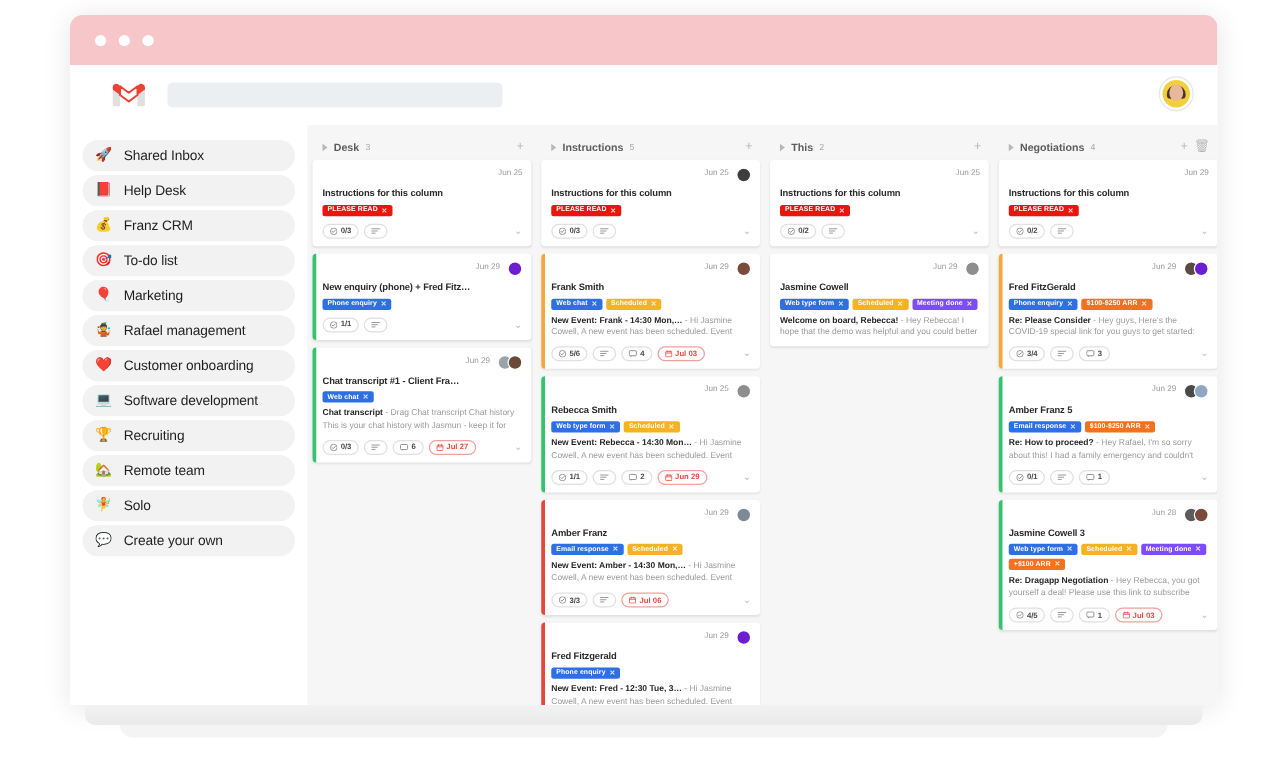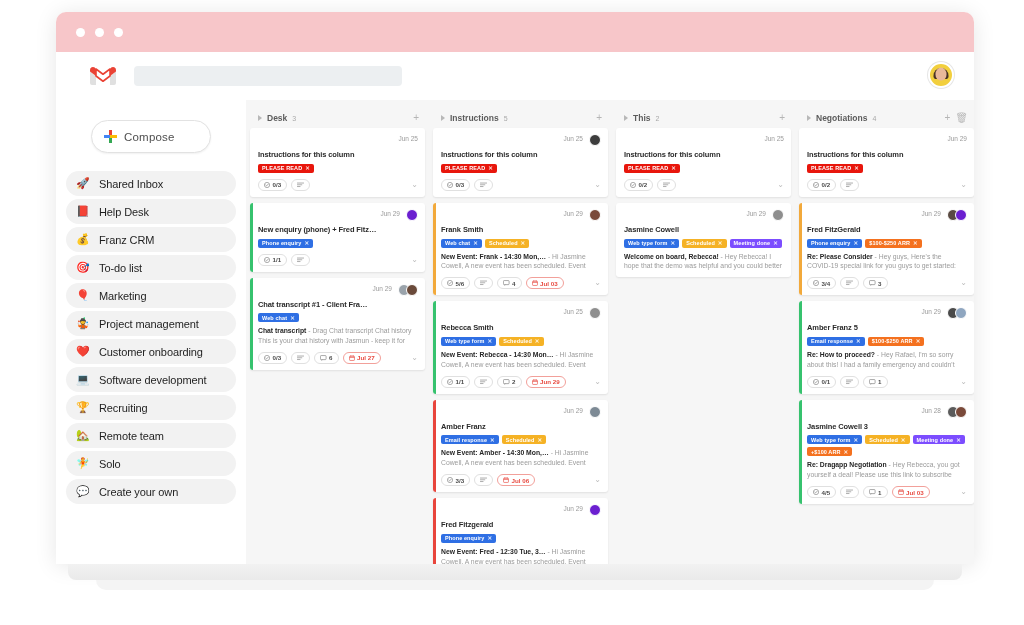--- a/index.html
+++ b/index.html
@@ -202,24 +202,20 @@
     <div id="search-bar" title=""></div>
     <div id="avatar-top">
       <span class="hair"></span>
       <span class="face"></span>
     </div>
   </div>
 
   <div id="app-body">
 
     <div id="leftnav">
-      <div id="compose-btn">
-        <span class="plus"></span>
-        <span class="label">Compose</span>
-      </div>
       <div id="nav-list">
           <div class="nav-item">
             <span class="emoji">🚀</span>
             <span class="nav-label">Shared Inbox</span>
           </div>
           <div class="nav-item">
             <span class="emoji">📕</span>
             <span class="nav-label">Help Desk</span>
           </div>
           <div class="nav-item">
@@ -229,21 +225,21 @@
           <div class="nav-item">
             <span class="emoji">🎯</span>
             <span class="nav-label">To-do list</span>
           </div>
           <div class="nav-item">
             <span class="emoji">🎈</span>
             <span class="nav-label">Marketing</span>
           </div>
           <div class="nav-item">
             <span class="emoji">🤹</span>
-            <span class="nav-label">Project management</span>
+            <span class="nav-label">Rafael management</span>
           </div>
           <div class="nav-item">
             <span class="emoji">❤️</span>
             <span class="nav-label">Customer onboarding</span>
           </div>
           <div class="nav-item">
             <span class="emoji">💻</span>
             <span class="nav-label">Software development</span>
           </div>
           <div class="nav-item">

